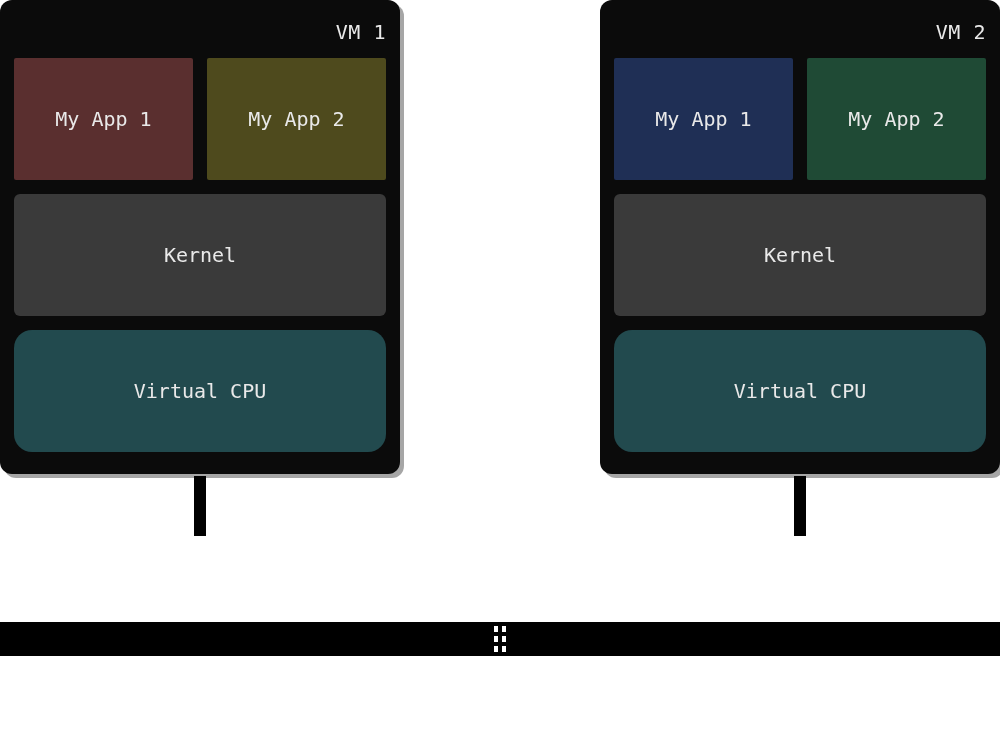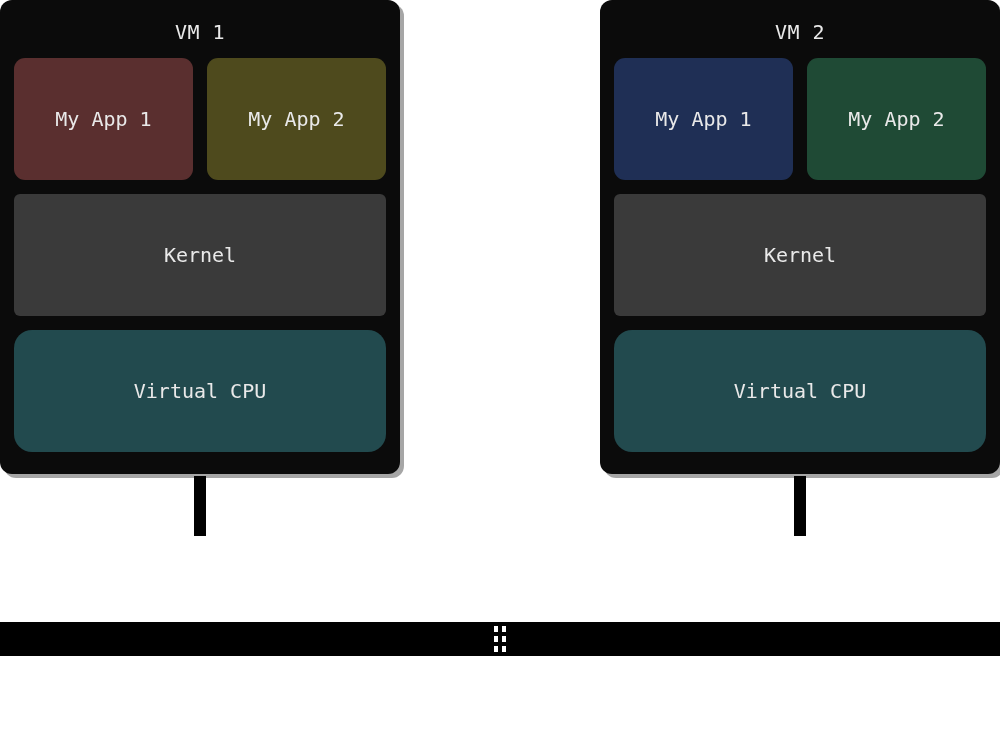--- a/index.html
+++ b/index.html
@@ -23,34 +23,34 @@
     height: 474px;
     background: #0b0b0b;
     border-radius: 12px;
     padding: 14px;
     color: #e9e9e9;
     box-shadow: 4px 4px 0 rgba(0,0,0,0.35);
   }
   .vm1 { left: 0; }
   .vm2 { left: 600px; }
   .vm-title {
-    text-align: center;
+    text-align: right;
     font-size: 20px;
     padding: 6px 0 14px;
     letter-spacing: 0.5px;
   }
   .apps {
     display: flex;
     gap: 14px;
     margin-bottom: 14px;
   }
   .app {
     flex: 1;
     height: 122px;
-    border-radius: 11px;
+    border-radius: 2px;
     display: flex;
     align-items: center;
     justify-content: center;
     font-size: 20px;
   }
   .kernel {
     height: 122px;
     border-radius: 6px;
     background: #3a3a3a;
     display: flex;

